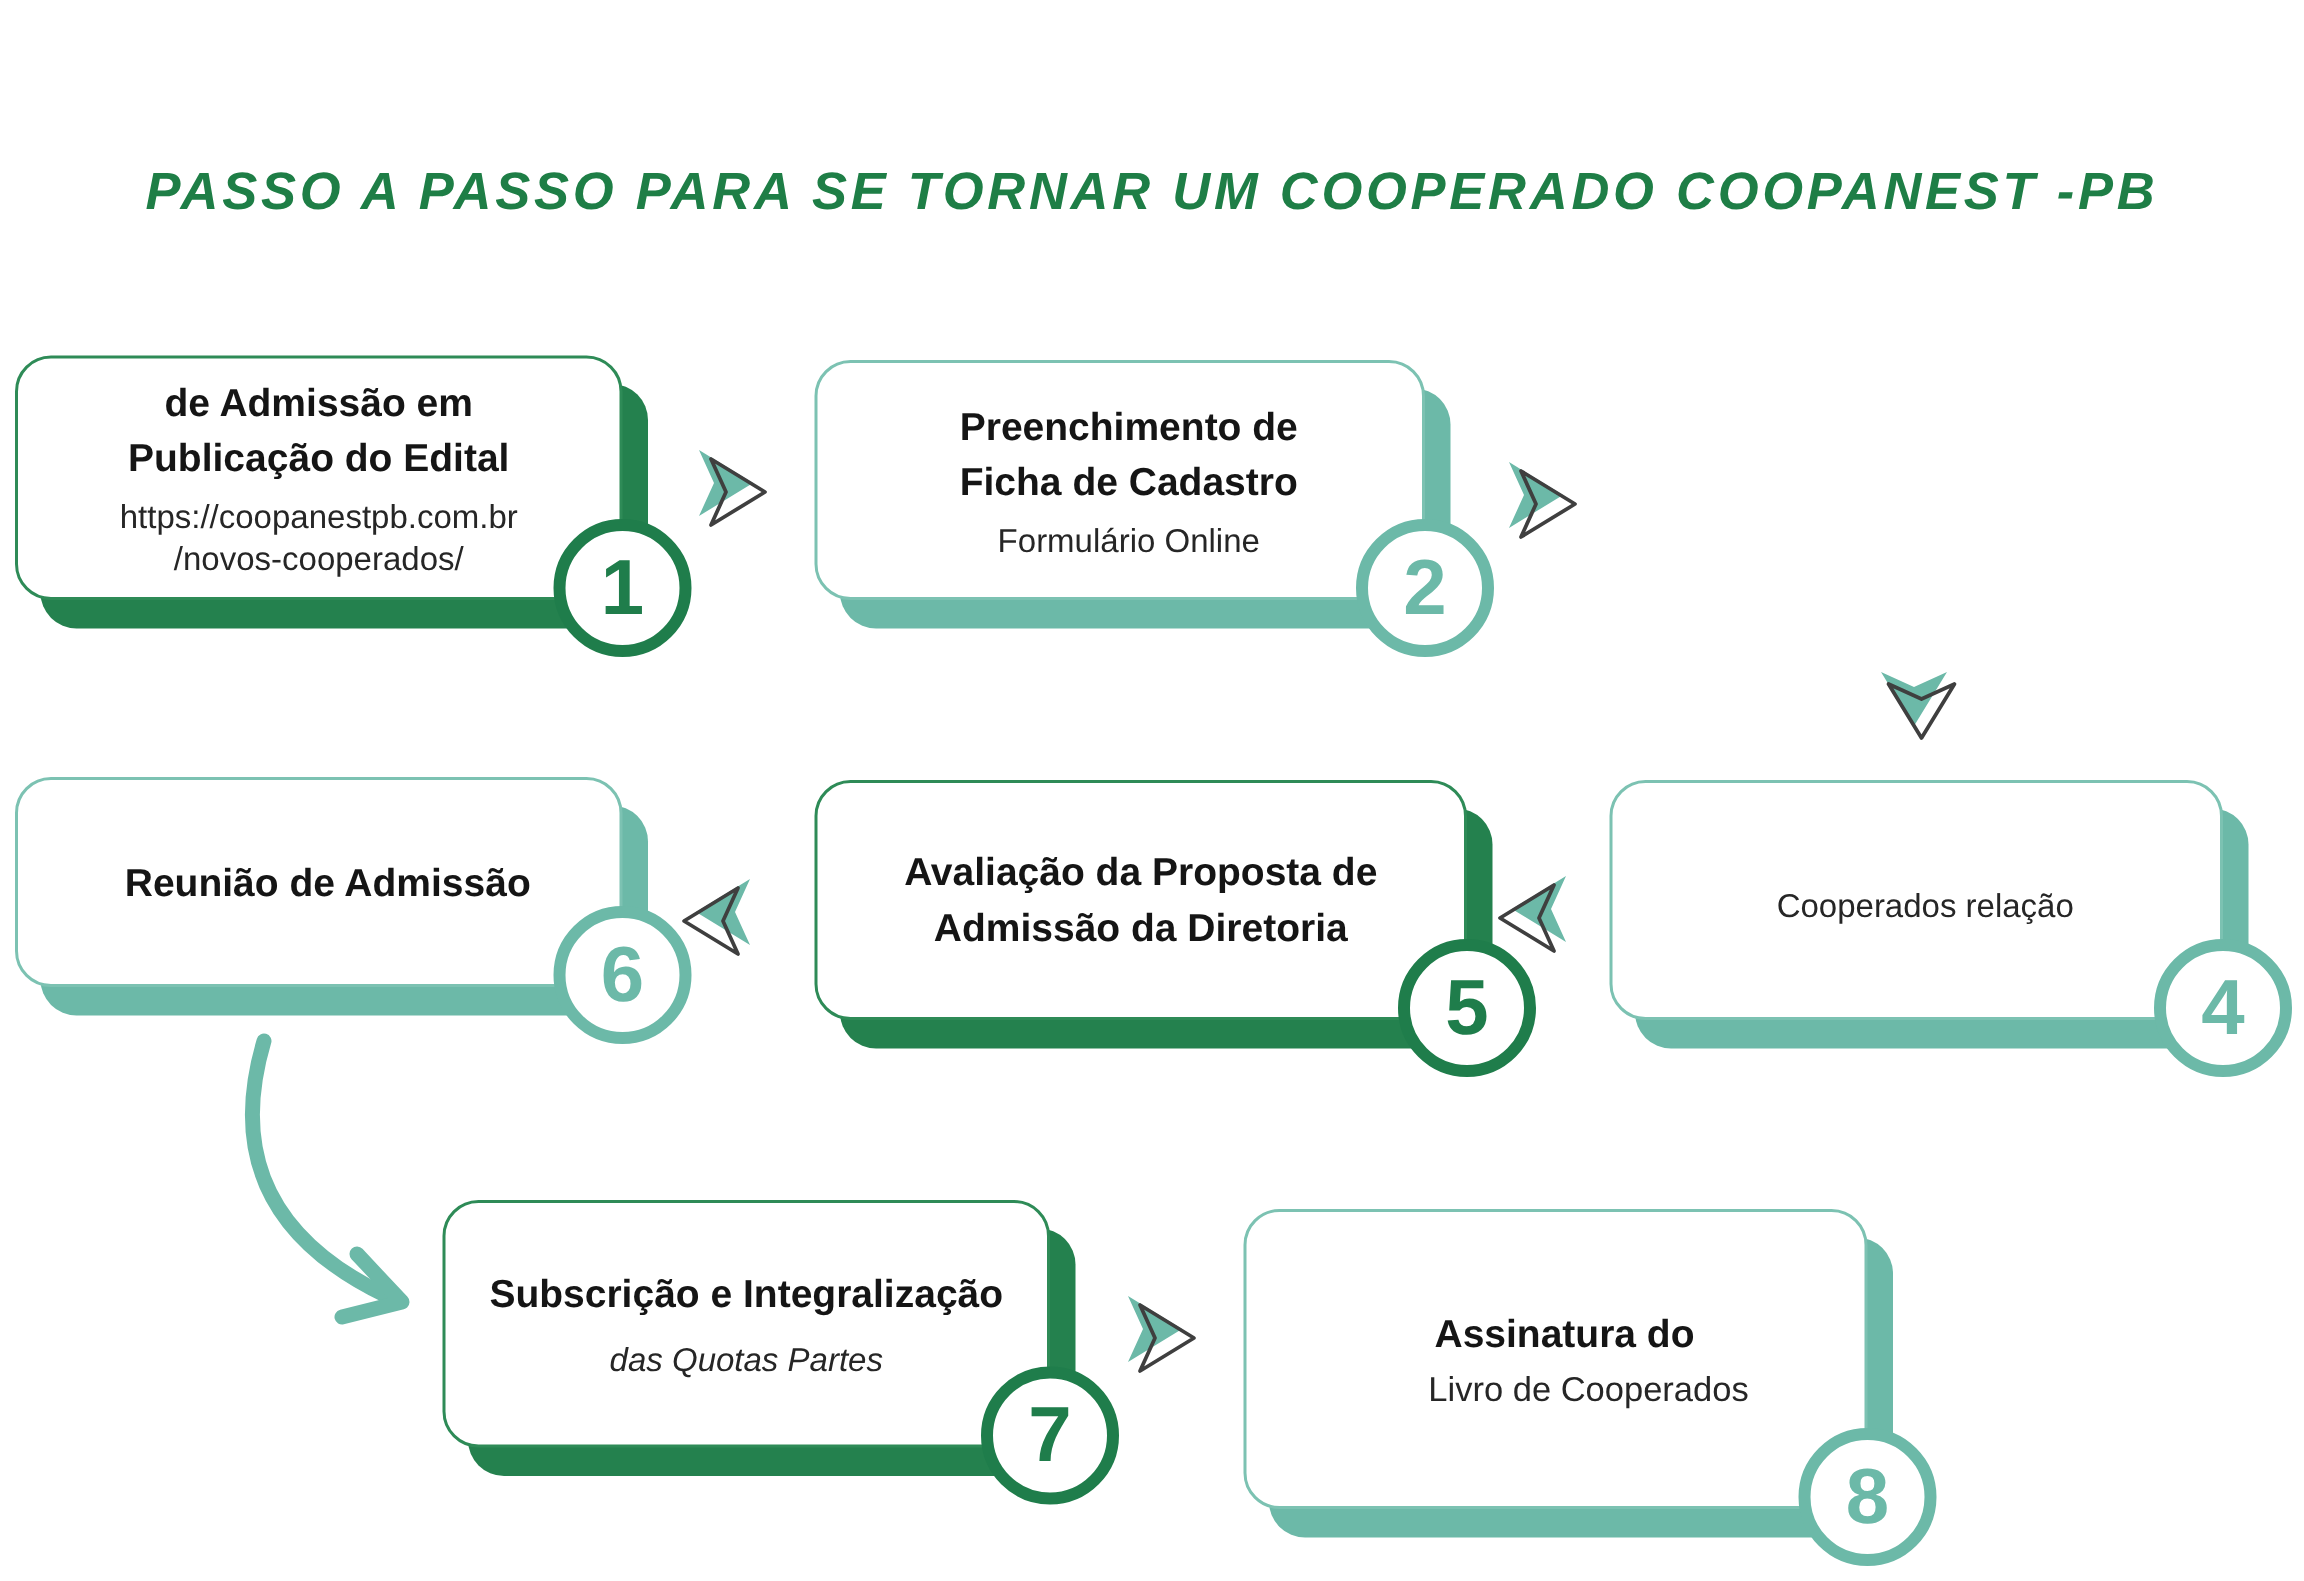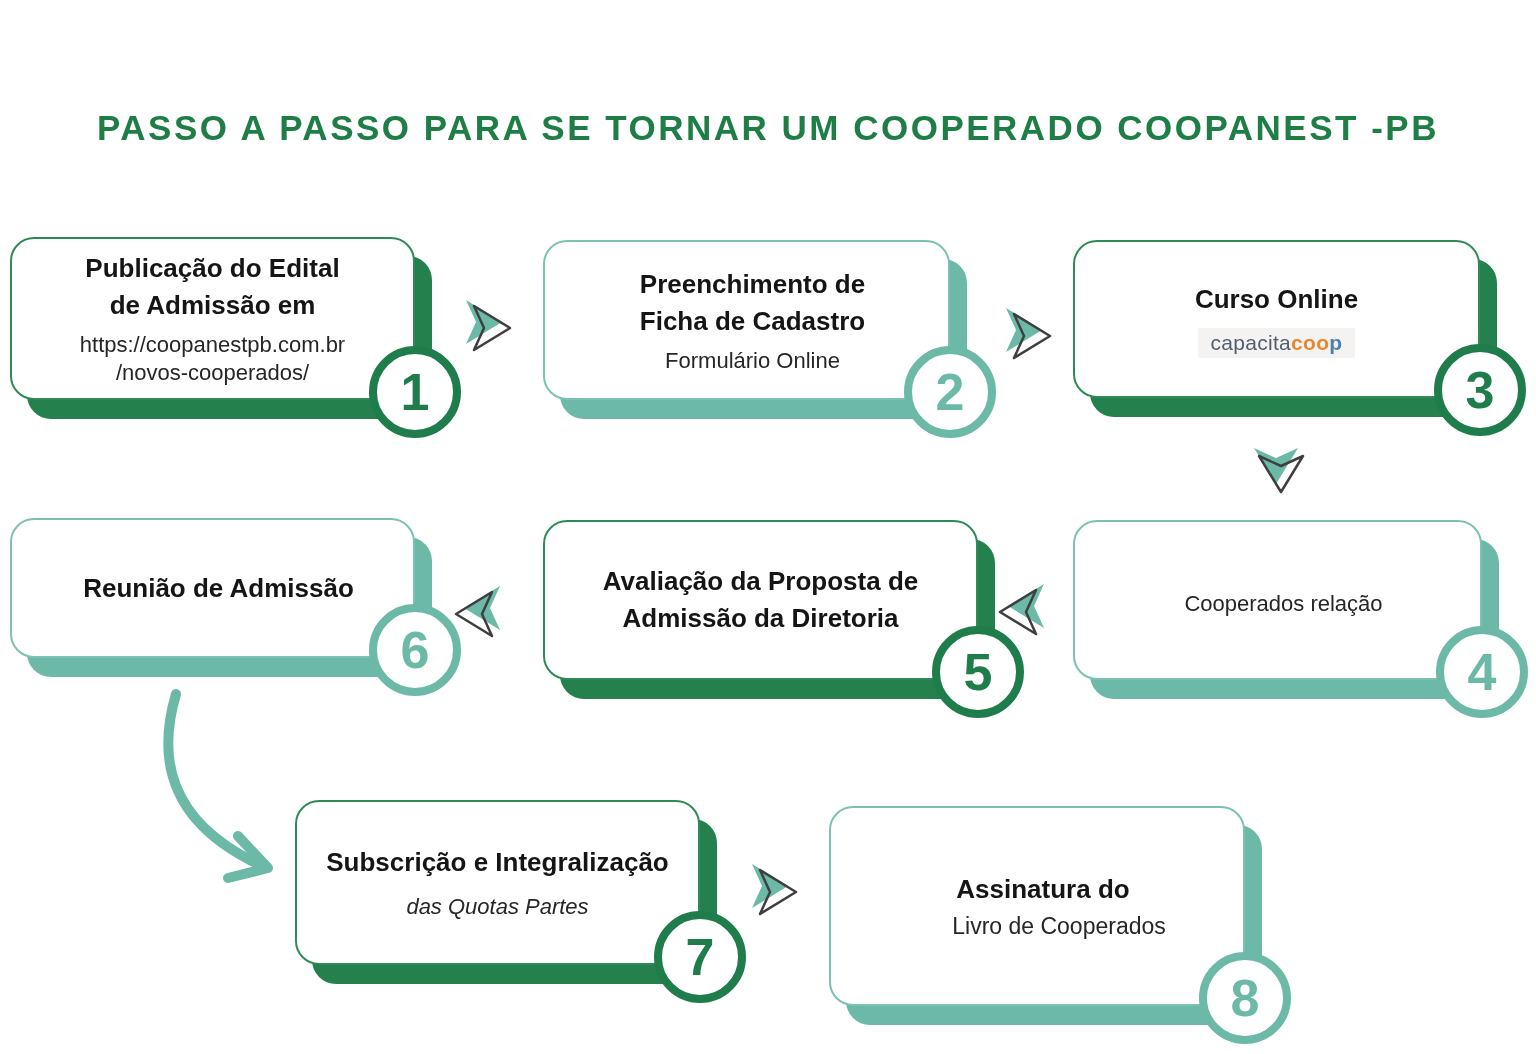--- a/index.html
+++ b/index.html
@@ -2,21 +2,21 @@
 <html><head>
 <meta charset="utf-8">
 <style>
   html,body{margin:0;padding:0;background:#ffffff;}
   .canvas{
     position:relative;width:1536px;height:1054px;background:#ffffff;
     font-family:"Liberation Sans", sans-serif;overflow:hidden;
   }
   .page-title{
     position:absolute;top:108px;left:0;width:1536px;text-align:center;
-    font-size:35px;font-weight:bold;color:#1E7E46;letter-spacing:2.5px;
+    font-size:35px;font-weight:bold;color:#1E7E46;letter-spacing:2.5px;font-style:italic;
   }
   
   .step{position:absolute;}
   .step .shadow{
     position:absolute;left:17px;top:19px;width:100%;height:100%;
     border-radius:24px;
   }
   .step .face{
     position:absolute;left:0;top:0;width:100%;height:100%;
     background:#ffffff;border-radius:24px;box-sizing:border-box;
@@ -52,22 +52,22 @@
 </head>
 <body>
 
 <div class="canvas">
 
   <div class="page-title">PASSO A PASSO PARA SE TORNAR UM COOPERADO COOPANEST -PB</div>
 
   <div class="step step--dark" style="left:10px;top:237px;width:405px;height:163px;">
     <div class="shadow"></div>
     <div class="face">
+      <div class="box-title">de Admissão em</div>
       <div class="box-title">Publicação do Edital</div>
-      <div class="box-title">de Admissão em</div>
       <div class="box-sub">https://coopanestpb.com.br</div>
       <div class="box-sub" style="margin-top:0;">/novos-cooperados/</div>
     </div>
     <div class="num">1</div>
   </div>
 
   <svg class="arrow" style="left:464px;top:298px;" viewBox="0 0 56 56">
     <path d="M2 2 L38 24 L2 46 L12 24 Z" fill="#6CB9A8"></path>
     <path d="M10 8 L46 30 L10 52 L20 30 Z" fill="none" stroke="#3F3F3F" stroke-width="2.5" stroke-linejoin="round"></path>
   </svg>
@@ -80,28 +80,20 @@
       <div class="box-sub">Formulário Online</div>
     </div>
     <div class="num">2</div>
   </div>
 
   <svg class="arrow" style="left:1004px;top:306px;" viewBox="0 0 56 56">
     <path d="M2 2 L38 24 L2 46 L12 24 Z" fill="#6CB9A8"></path>
     <path d="M10 8 L46 30 L10 52 L20 30 Z" fill="none" stroke="#3F3F3F" stroke-width="2.5" stroke-linejoin="round"></path>
   </svg>
 
-  <div class="step step--dark" style="left:1073px;top:240px;width:407px;height:158px;">
-    <div class="shadow"></div>
-    <div class="face">
-      <div class="box-title">Curso Online</div>
-      <div class="logo"><span class="logo-capacita">capacita</span><span class="logo-coo">coo</span><span class="logo-p">p</span></div>
-    </div>
-    <div class="num">3</div>
-  </div>
 
   <svg class="arrow" style="left:1252px;top:446px;" viewBox="0 0 56 56">
     <path d="M2 2 L24 38 L46 2 L24 12 Z" fill="#6CB9A8"></path>
     <path d="M7 10 L29 46 L51 10 L29 20 Z" fill="none" stroke="#3F3F3F" stroke-width="2.5" stroke-linejoin="round"></path>
   </svg>
 
   <div class="step step--light" style="left:1073px;top:520px;width:409px;height:160px;">
     <div class="shadow"></div>
     <div class="face">
       <div class="box-sub">Cooperados relação</div>

